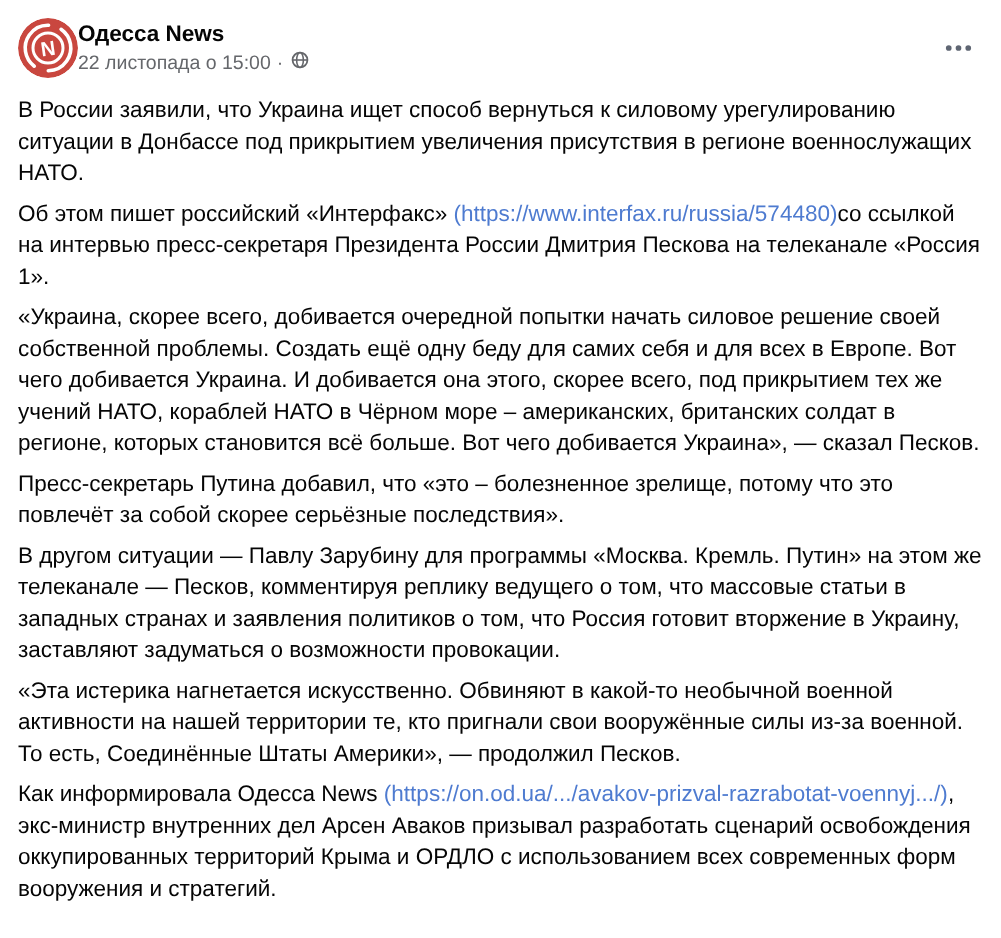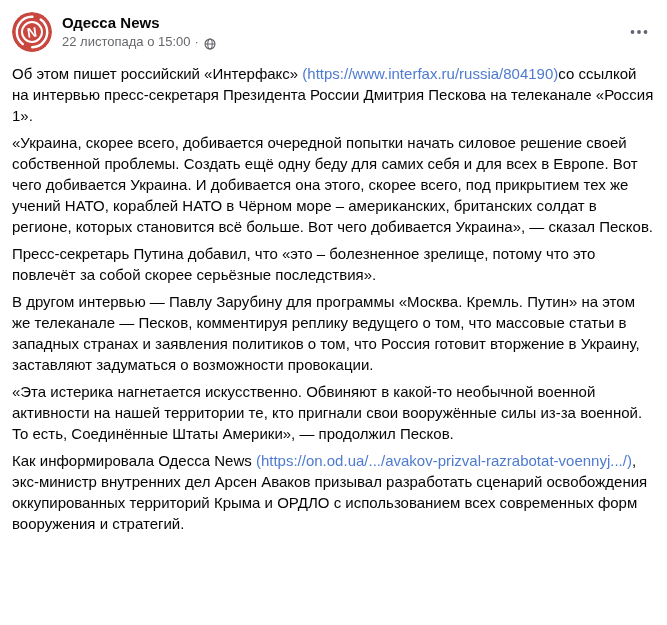--- a/index.html
+++ b/index.html
@@ -13,26 +13,26 @@
   body{
     width:667px;height:625px;overflow:hidden;background:#ffffff;
     font-family:"Liberation Sans","DejaVu Sans",sans-serif;
     color:var(--text);
   }
   .card{position:relative;width:667px;padding:12px 12px 0 12px;background:#fff;}
   .header{display:flex;align-items:flex-start;}
   .avatar{
     width:40px;height:40px;border-radius:50%;flex:0 0 40px;cursor:pointer;display:block;
   }
-  .hmeta{margin-left:10px;padding-top:1px;}
+  .hmeta{margin-left:0;padding-top:1px;}
   .page-name{
     font-size:15px;font-weight:700;color:var(--text);text-decoration:none;
     line-height:19px;display:inline-block;cursor:pointer;
   }
-  .sub{display:flex;align-items:flex-end;gap:4px;font-size:13px;color:var(--muted);margin-top:2px;line-height:16px;}
+  .sub{display:flex;align-items:flex-start;gap:4px;font-size:13px;color:var(--muted);margin-top:2px;line-height:16px;}
   .sub a{color:var(--muted);text-decoration:none;cursor:pointer;}
   .globe{display:inline-block;margin-left:1px;}
   .more{
     position:absolute;top:16px;right:12px;width:32px;height:32px;
     display:flex;align-items:center;justify-content:center;
     background:transparent;border:none;border-radius:50%;cursor:pointer;padding:0;
   }
   .body{margin-top:11px;font-size:15px;line-height:21px;color:var(--text);}
   .body p{margin:0 0 6px 0;}
   .body a{color:var(--link);text-decoration:none;cursor:pointer;word-break:break-all;}
@@ -66,20 +66,21 @@
     <button class="more" aria-label="More options">
       <svg width="20" height="20" viewBox="0 0 20 20" xmlns="http://www.w3.org/2000/svg">
         <circle cx="3.5" cy="10" r="1.9" fill="#5f6673"></circle>
         <circle cx="10" cy="10" r="1.9" fill="#5f6673"></circle>
         <circle cx="16.5" cy="10" r="1.9" fill="#5f6673"></circle>
       </svg>
     </button>
   </div>
 
   <div class="body">
-      <p>Об этом пишет российский «Интерфакс»  <a href="#">(https://www.interfax.ru/russia/804190)</a>со ссылкой на интервью пресс-секретаря Президента России Дмитрия Пескова на телеканале «Россия 1».</p>
+      <p>В России заявили, что Украина ищет способ вернуться к силовому урегулированию ситуации в Донбассе под прикрытием увеличения присутствия в регионе военнослужащих НАТО.</p>
+      <p>Об этом пишет российский «Интерфакс»  <a href="#">(https://www.interfax.ru/russia/574480)</a>со ссылкой на интервью пресс-секретаря Президента России Дмитрия Пескова на телеканале «Россия 1».</p>
       <p>«Украина, скорее всего, добивается очередной попытки начать силовое решение своей собственной проблемы. Создать ещё одну беду для самих себя и для всех в Европе. Вот чего добивается Украина. И добивается она этого, скорее всего, под прикрытием тех же учений НАТО, кораблей НАТО в Чёрном море – американских, британских солдат в регионе, которых становится всё больше. Вот чего добивается Украина», — сказал Песков.</p>
       <p>Пресс-секретарь Путина добавил, что «это – болезненное зрелище, потому что это повлечёт за собой скорее серьёзные последствия».</p>
-      <p>В другом интервью — Павлу Зарубину для программы «Москва. Кремль. Путин» на этом же телеканале — Песков, комментируя реплику ведущего о том, что массовые статьи в западных странах и заявления политиков о том, что Россия готовит вторжение в Украину, заставляют задуматься о возможности провокации.</p>
+      <p>В другом ситуации — Павлу Зарубину для программы «Москва. Кремль. Путин» на этом же телеканале — Песков, комментируя реплику ведущего о том, что массовые статьи в западных странах и заявления политиков о том, что Россия готовит вторжение в Украину, заставляют задуматься о возможности провокации.</p>
       <p>«Эта истерика нагнетается искусственно. Обвиняют в какой-то необычной военной активности на нашей территории те, кто пригнали свои вооружённые силы из-за военной. То есть, Соединённые Штаты Америки», — продолжил Песков.</p>
       <p>Как информировала Одесса News <a href="#">(https://on.od.ua/.../avakov-prizval-razrabotat-voennyj.../)</a>, экс-министр внутренних дел Арсен Аваков призывал разработать сценарий освобождения оккупированных территорий Крыма и ОРДЛО с использованием всех современных форм вооружения и стратегий.</p>
     </div>
 </div>
 
 </body></html>

